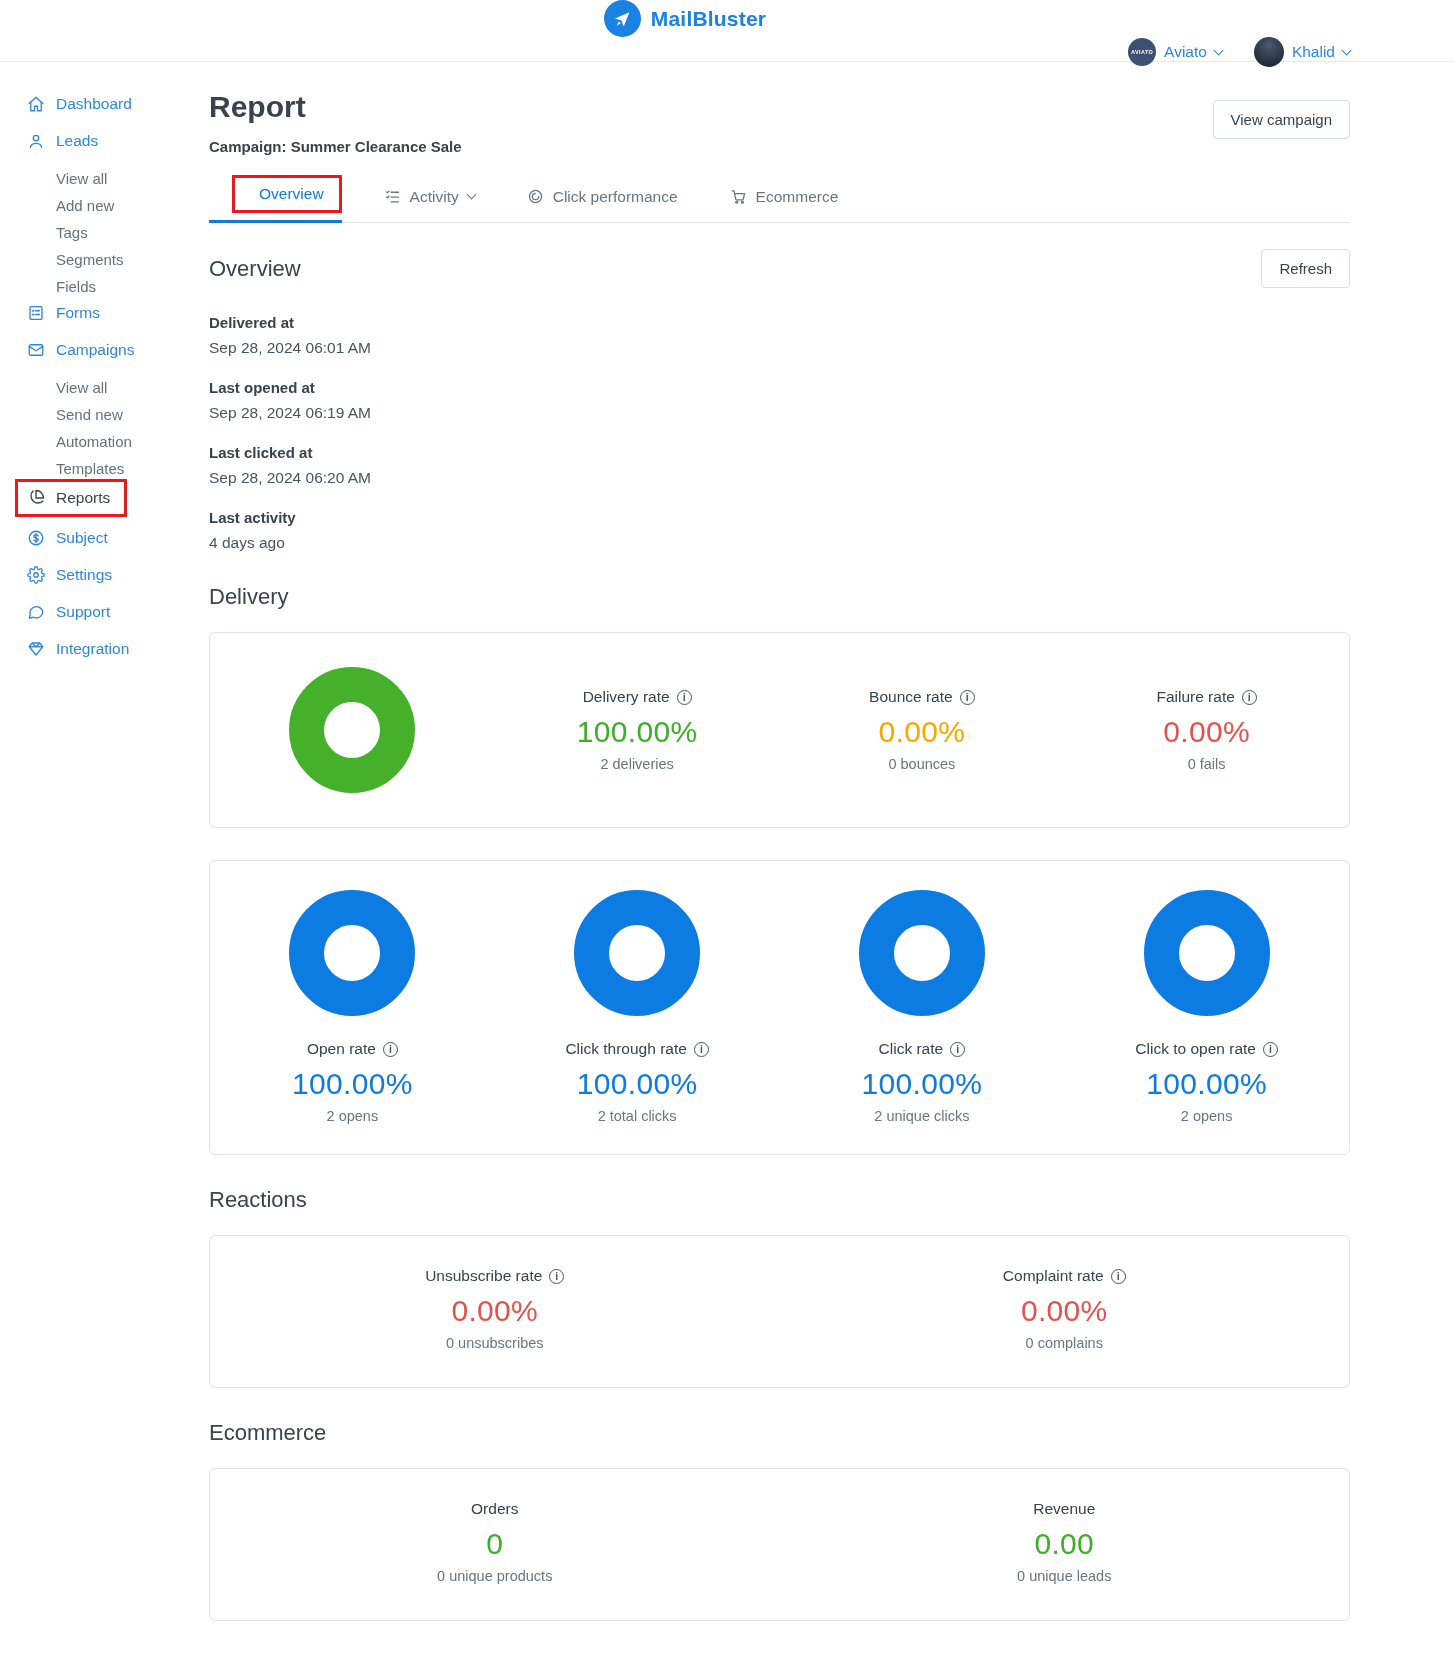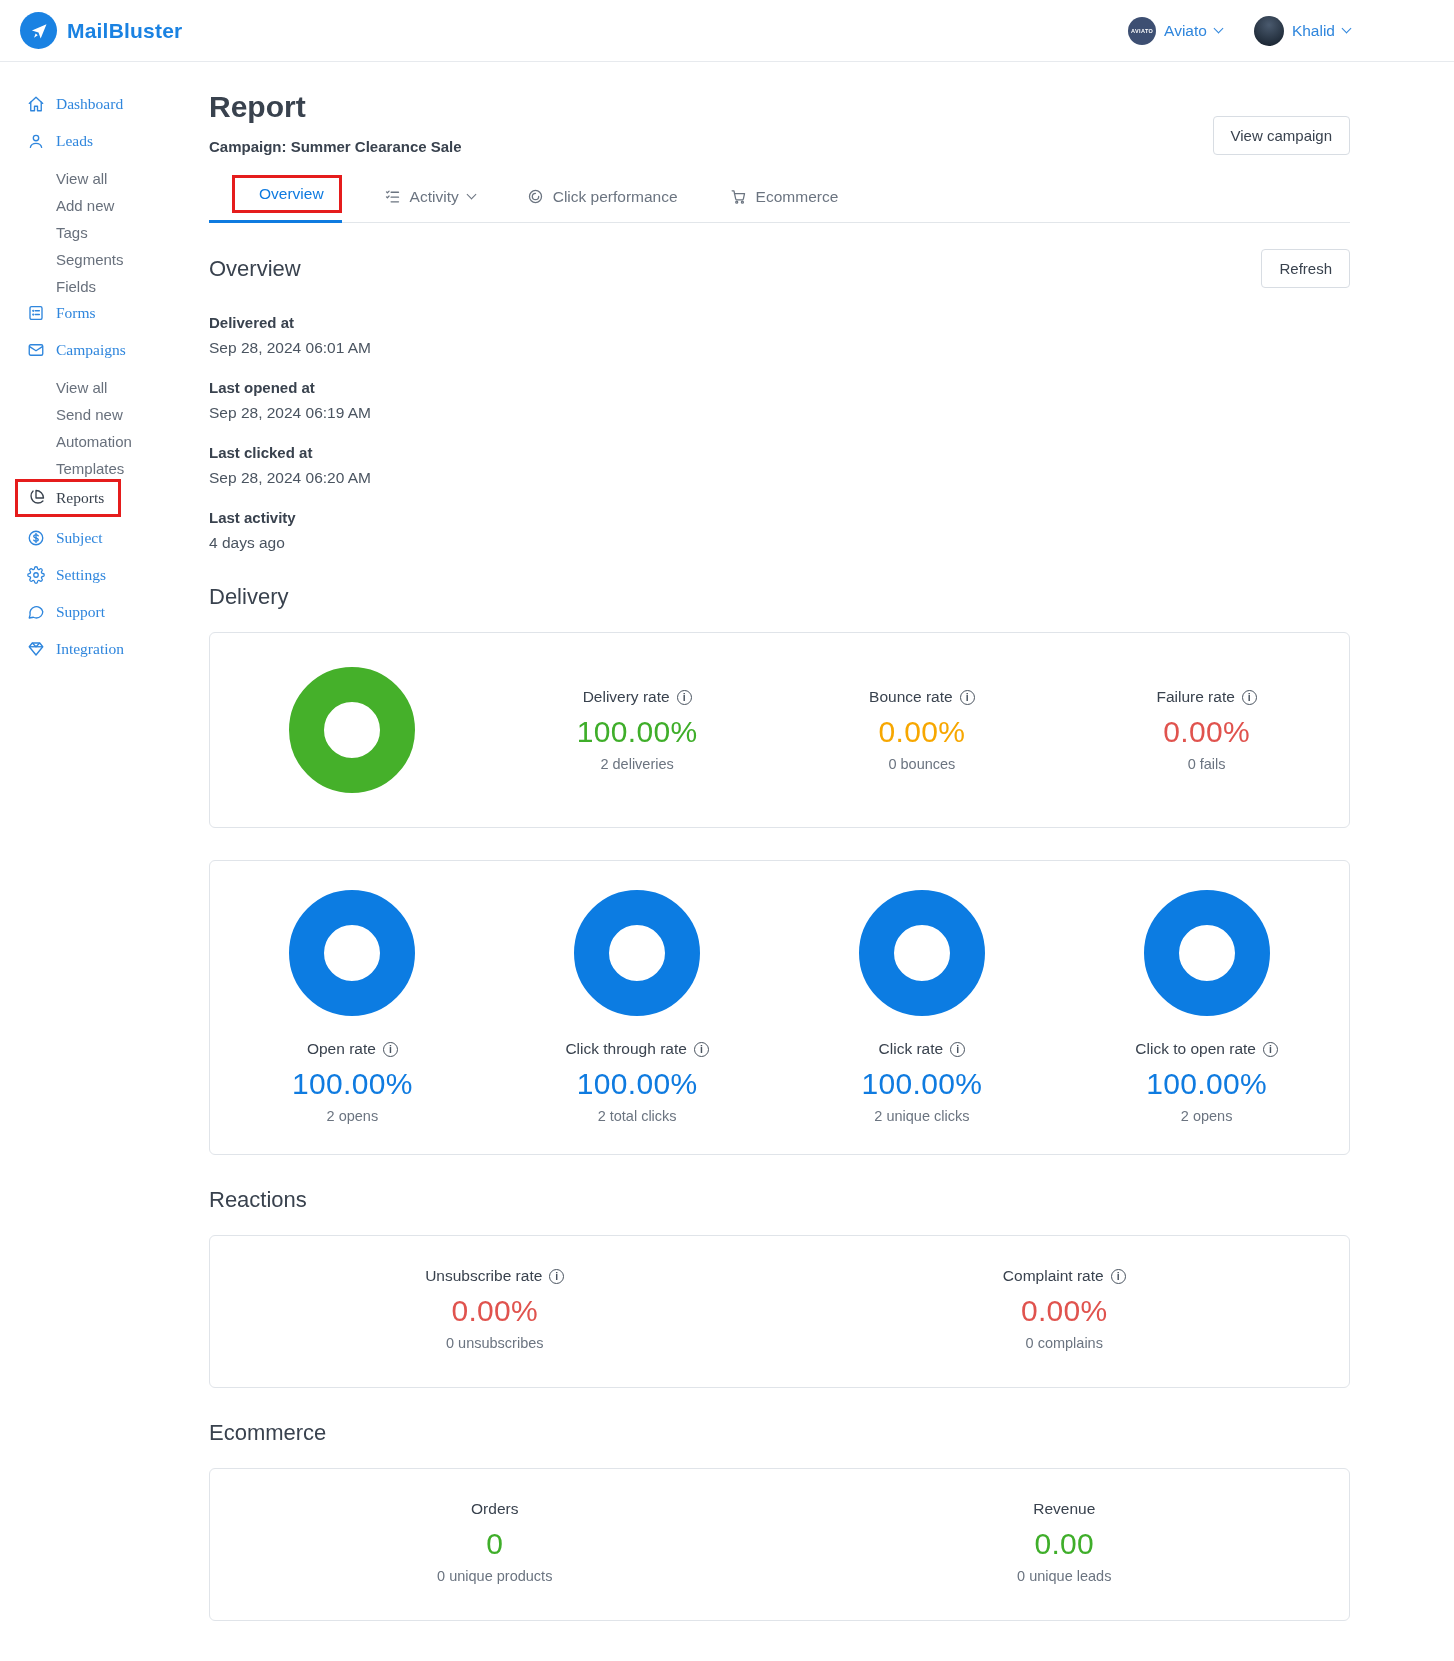--- a/index.html
+++ b/index.html
@@ -3,21 +3,21 @@
 <meta charset="utf-8">
 <style>
   * { box-sizing: border-box; }
   body {
     margin: 0; width: 1454px; background: #fff;
     font-family: "Liberation Sans", sans-serif; color: #39424e;
   }
   
   .navbar {
     height: 62px; border-bottom: 1px solid #e7eaee;
-    display: flex; align-items: center; padding: 0 104px 0 20px;
+    display: flex; align-items: center; padding: 0 104px 0 20px; flex-direction: column;
   }
   .brand { display: flex; align-items: center; gap: 10px; }
   .logo-mark {
     width: 37px; height: 37px; border-radius: 50%; background: #1a82e2;
     display: flex; align-items: center; justify-content: center;
   }
   .brand-name { font-size: 21px; font-weight: 700; color: #1a82e2; letter-spacing: .2px; }
   .nav-right { margin-left: auto; display: flex; align-items: center; gap: 32px; }
   .tb-item { display: flex; align-items: center; gap: 8px; color: #2f86dd; font-size: 15.5px; cursor: pointer; }
   .avatar-aviato {
@@ -32,32 +32,32 @@
   .chev {
     width: 7px; height: 7px; border-right: 1.8px solid currentColor;
     border-bottom: 1.8px solid currentColor; transform: rotate(45deg); margin-top: -4px;
   }
   
   .app { display: flex; align-items: flex-start; }
   .sidebar { width: 195px; flex-shrink: 0; padding: 32px 0 40px 27px; }
   .main { flex: 1; padding: 22px 104px 0 14px; }
   
   .snav { display: flex; align-items: center; gap: 11px; font-size: 15.5px; height: 20px; cursor: pointer; }
-  .snav.top { color: #2f86dd; margin-bottom: 17px; font-family: Liberation Serif, serif; }
+  .snav.top { color: #2f86dd; margin-bottom: 17px; }
   .snav.sub { color: #68707c; margin-left: 29px; margin-bottom: 7px; font-size: 15px; }
   .snav.active { color: #39424e; }
   .sicon { display: flex; align-items: center; }
   .sicon svg { width: 18px; height: 18px; }
   .annotated {
     display: inline-flex; border: 3px solid #e51c1c; padding: 6px 14px 6px 9px;
     margin: -6px 0 11px -12px;
   }
   .annotated .snav { margin: 0; }
   
-  .page-head { display: flex; justify-content: space-between; align-items: flex-end; }
+  .page-head { display: flex; justify-content: space-between; align-items: center; }
   h1 { font-size: 30px; font-weight: 600; margin: 6px 0 14px; color: #39424e; }
   .subtitle { font-size: 15px; font-weight: 700; }
   .btn {
     border: 1px solid #d8dde3; border-radius: 4px; background: #fff;
     padding: 10px 17px; font-size: 15px; color: #39424e; cursor: pointer;
     font-family: "Liberation Sans", sans-serif;
   }
   
   .tabs { display: flex; align-items: stretch; border-bottom: 1px solid #e2e6ea; margin-top: 16px; }
   .tab {

